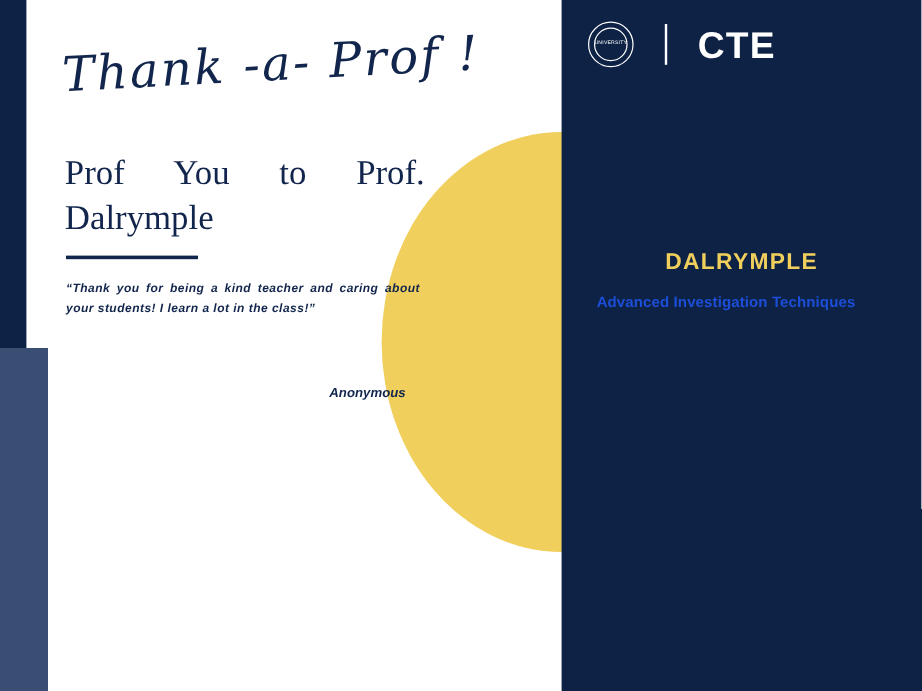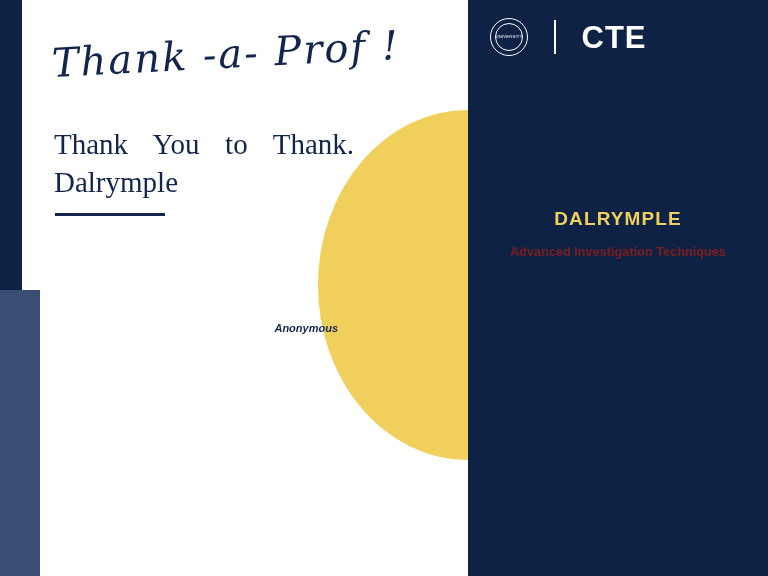--- a/index.html
+++ b/index.html
@@ -127,25 +127,25 @@
     top: 208px;
     width: 300px;
     text-align: center;
     color: #f0cf5d;
     font-size: 19px;
     font-weight: bold;
     letter-spacing: 1.1px;
   }
   .course-name {
     position: absolute;
-    left: 492px;
+    left: 479px;
     top: 245px;
     width: 252px;
     text-align: center;
-    color: #7f1d1d;
+    color: #1d4ed8;
     font-size: 12.5px;
     font-weight: bold;
     letter-spacing: .1px;
   }
 
   
   .script-title {
     position: absolute;
     left: 52px;
     top: 40px;
@@ -222,17 +222,18 @@
       </div>
     </div>
     <div class="logo-divider"></div>
     <div class="cte-mark">CTE</div>
   </div>
 
   <div class="prof-name">DALRYMPLE</div>
   <div class="course-name">Advanced Investigation Techniques</div>
 
   <div class="script-title">Thank -a- Prof !</div>
-  <div class="headline">Thank You to Thank. Dalrymple</div>
+  <div class="headline">Prof You to Prof. Dalrymple</div>
   <div class="rule"></div>
+  <div class="quote">“Thank you for being a kind teacher and caring about your students! I learn a lot in the class!”</div>
   <div class="attribution">Anonymous</div>
 
 </div>
 
 </body></html>

